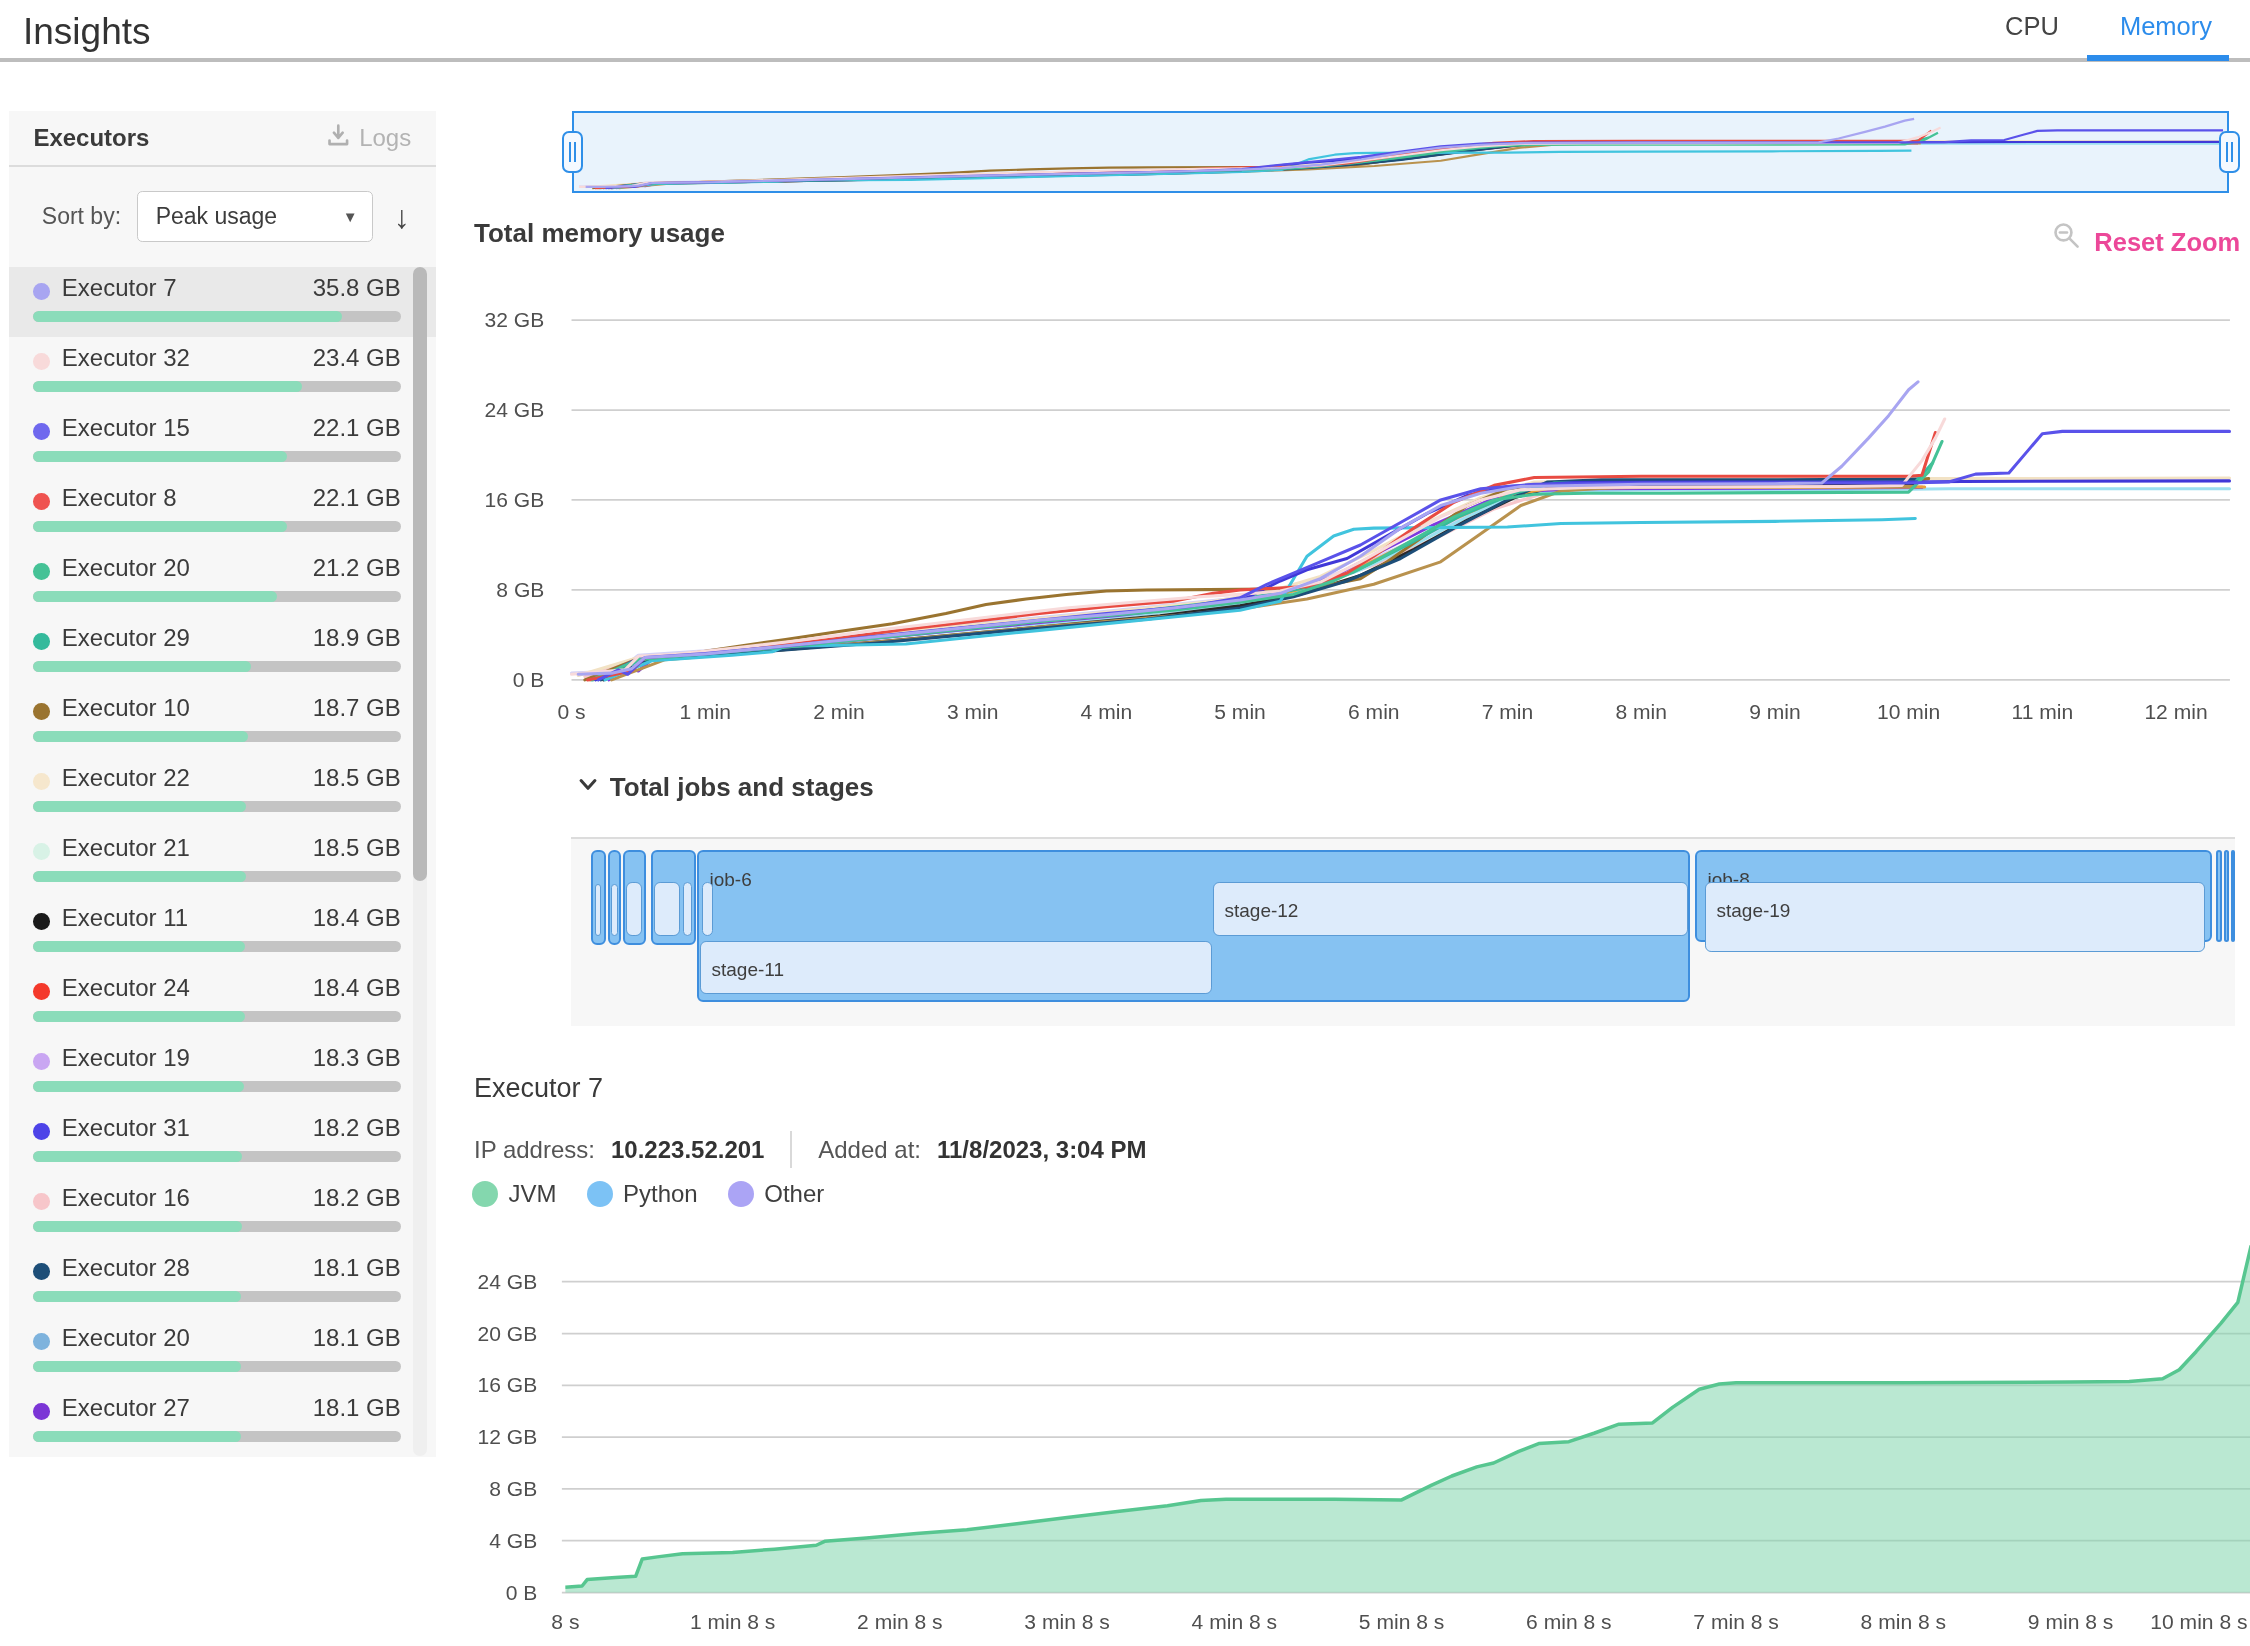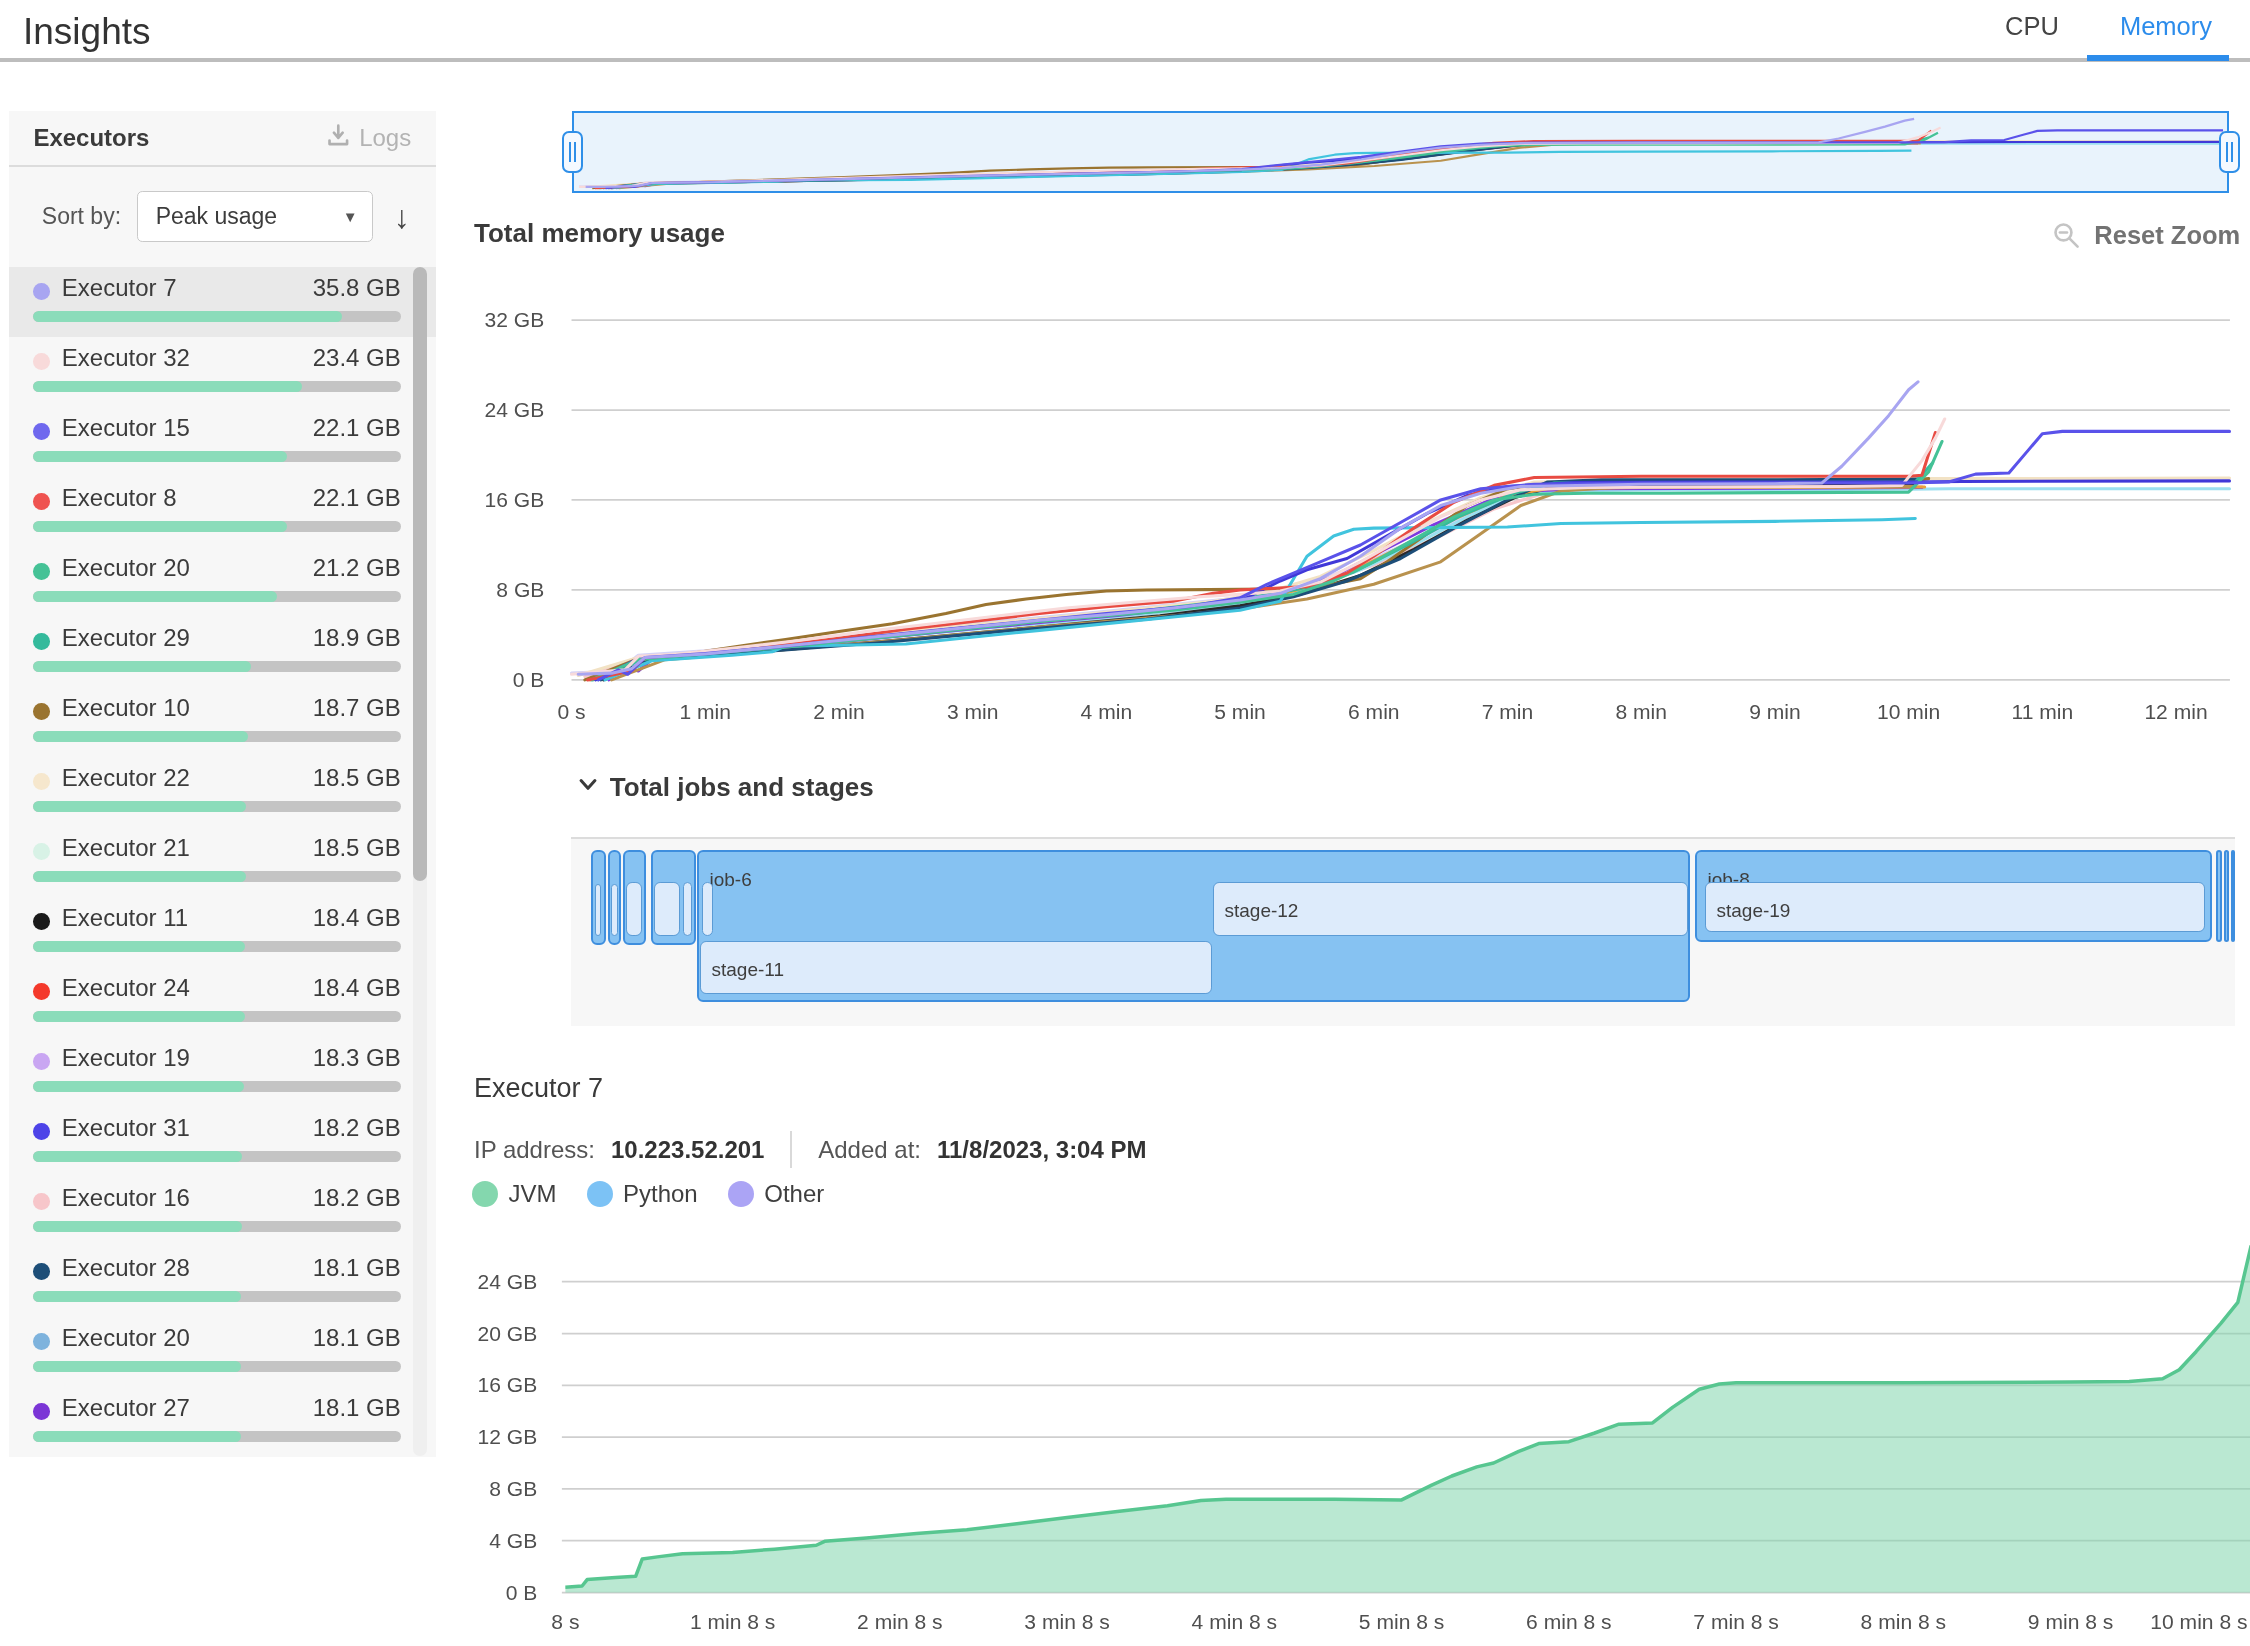--- a/index.html
+++ b/index.html
@@ -37,22 +37,22 @@
   
   .brush{position:absolute;left:572px;top:111px;width:1657px;height:82px;background:#e9f3fc;
          border:2.6px solid #2f8fe8;box-sizing:border-box;}
   .brush-handle{position:absolute;width:21px;height:42px;background:#f4f9ff;border:2.6px solid #2f8fe8;
          border-radius:7px;box-sizing:border-box;display:flex;align-items:center;justify-content:center;gap:2.6px;}
   .brush-handle i{display:block;width:1.8px;height:19.3px;background:#2f8fe8;}
   .bh-left{left:562px;top:131px;}
   .bh-right{left:2219px;top:131px;}
   
   .chart-title{position:absolute;left:474px;top:218px;font-size:26px;font-weight:600;color:#3a3a3a;}
-  .reset-zoom{position:absolute;left:2052px;top:221px;display:flex;align-items:flex-start;gap:12.3px;
-              color:#737373;font-size:25.5px;font-weight:600;}
+  .reset-zoom{position:absolute;left:2052px;top:221px;display:flex;align-items:flex-end;gap:12.3px;
+              color:#ec4899;font-size:25.5px;font-weight:600;}
   .jobs-header{position:absolute;left:575px;top:771px;display:flex;align-items:center;gap:8.8px;
                font-size:26px;font-weight:bold;color:#3a3a3a;}
   .jobs-panel{position:absolute;left:571px;top:837px;width:1664px;height:189px;background:#f7f7f7;
               border-top:2.6px solid #dcdcdc;box-sizing:border-box;}
   .jp-bar{position:absolute;box-sizing:border-box;border-radius:6.1px;}
   .jp-job{background:#86c2f2;border:2.6px solid #3e8ede;}
   .jp-stage{background:#ddebfb;border:1.8px solid #5b9bd5;}
   .jp-label{position:absolute;left:10.5px;top:17px;font-size:19px;color:#3e3e3e;white-space:nowrap;}
   
   .exec-heading{position:absolute;left:474px;top:1073px;font-size:27px;color:#3a3a3a;}
@@ -362,21 +362,21 @@
       <div class="jp-bar jp-stage" style="left: 55px; top: 43px; width: 16px; height: 54px;"></div>
       <div class="jp-bar jp-stage" style="left: 83px; top: 43px; width: 25.5px; height: 54px;"></div>
       <div class="jp-bar jp-stage" style="left: 112px; top: 43px; width: 8.8px; height: 54px;"></div>
       <div class="jp-bar jp-stage" style="left: 131px; top: 43px; width: 11.4px; height: 54px;"></div>
       <div class="jp-bar jp-stage" style="left: 129px; top: 102px; width: 512px; height: 53px;">
         <span class="jp-label">stage-11</span>
       </div>
       <div class="jp-bar jp-stage" style="left: 642px; top: 43px; width: 475px; height: 54px;">
         <span class="jp-label">stage-12</span>
       </div>
-      <div class="jp-bar jp-stage" style="left: 1134px; top: 43px; width: 500px; height: 50px;">
+      <div class="jp-bar jp-stage" style="left: 1134px; top: 43px; width: 500px; height: 70px;">
         <span class="jp-label">stage-19</span>
       </div>
     </div>
 
   <div class="exec-heading">Executor 7</div>
   <div class="exec-info">
     <span>IP address:</span>
     <b>10.223.52.201</b>
     <span class="info-div"></span>
     <span>Added at:</span>

